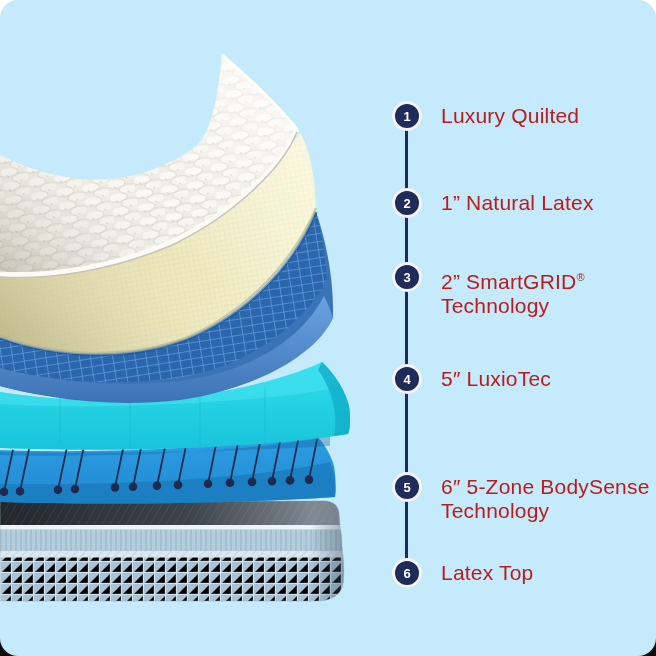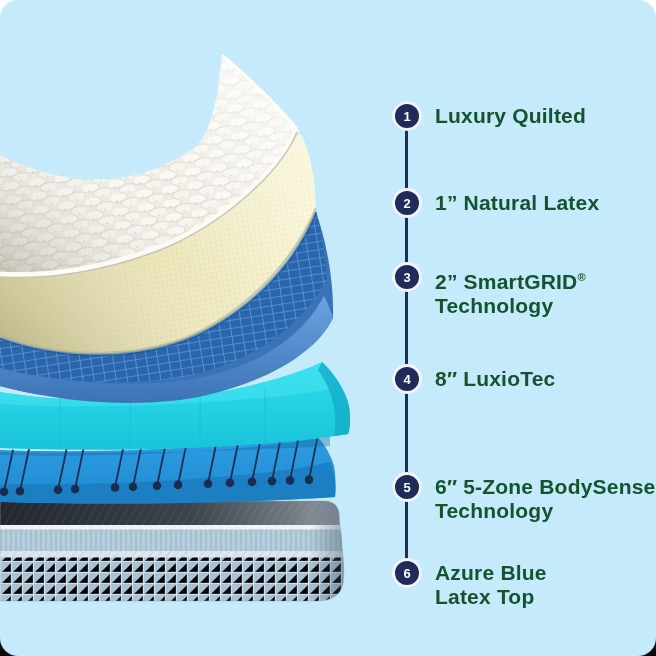--- a/index.html
+++ b/index.html
@@ -6,21 +6,21 @@
   .stage{position:relative;width:656px;height:656px;background:#ffffff;overflow:hidden;}
   .black-strip{position:absolute;left:0;bottom:0;width:100%;height:44px;background:#0b0b0b;}
   .canvas{position:absolute;inset:0;border-radius:18px;background:#c4eafb;overflow:hidden;}
   .mattress{position:absolute;left:0;top:0;}
   .legend{position:absolute;inset:0;}
   .legend-line{position:absolute;left:405px;top:116px;width:3px;height:457px;background:#1f2b58;}
   .legend-item{position:absolute;left:392px;display:flex;align-items:flex-start;}
   .badge{flex:0 0 auto;width:24px;height:24px;border-radius:50%;background:#1f2b58;
          border:3px solid rgba(255,255,255,.95);color:#ffffff;font-weight:700;font-size:13px;
          display:flex;align-items:center;justify-content:center;line-height:1;}
-  .label{margin-left:13px;color:#14532d;font-weight:700;font-size:21px;line-height:24px;padding-top:3px;letter-spacing:.2px;}
+  .label{margin-left:19px;color:#b91c1c;font-weight:400;font-size:21px;line-height:24px;padding-top:3px;letter-spacing:.2px;}
   .label .ln:empty{display:none;}
   .sup{font-size:11px;vertical-align:super;}
   .i1{top:101px}.i2{top:188px}.i3{top:262px}.i4{top:364px}.i5{top:472px}.i6{top:558px}
 </style>
 </head>
 <body>
 
 <div class="stage">
   <div class="black-strip"></div>
   <div class="canvas">
@@ -201,35 +201,34 @@
         <div class="badge">3</div>
         <div class="label">
           <div class="ln"><span>2” SmartGRID</span><span class="sup">®</span></div>
           <div class="ln">Technology</div>
         </div>
       </div>
 
       <div class="legend-item i4">
         <div class="badge">4</div>
         <div class="label">
-          <div class="ln">8″ LuxioTec</div>
+          <div class="ln">5″ LuxioTec</div>
         </div>
       </div>
 
       <div class="legend-item i5">
         <div class="badge">5</div>
         <div class="label">
           <div class="ln">6″ 5-Zone BodySense</div>
           <div class="ln">Technology</div>
         </div>
       </div>
 
       <div class="legend-item i6">
         <div class="badge">6</div>
         <div class="label">
-          <div class="ln">Azure Blue</div>
           <div class="ln">Latex Top</div>
         </div>
       </div>
     </div>
 
   </div>
 </div>
 
 </body></html>

